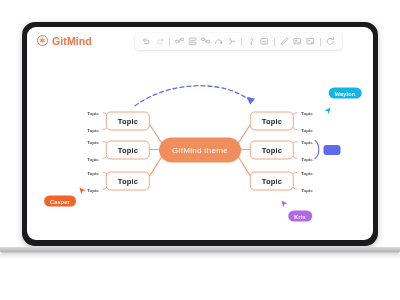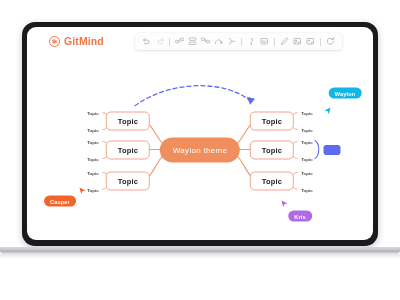--- a/index.html
+++ b/index.html
@@ -51,21 +51,21 @@
 
   
   #app-header {
     position: absolute;
     left: 0; top: 0; right: 0; height: 32px;
     z-index: 4;
   }
   #logo {
     position: absolute;
     left: 10px; top: 8px;
-    display: flex; align-items: center; gap: 4px; margin-left: 12px;
+    display: flex; gap: 4px;
   }
   #logo .mark {
     width: 11px; height: 11px;
     border-radius: 50%;
     border: 1.4px solid #f2754a;
     display: flex; align-items: center; justify-content: center;
     color: #f2754a; font-size: 7px; line-height: 1; font-weight: bold;
   }
   #logo .wordmark {
     font-size: 10.5px; font-weight: bold;
@@ -294,21 +294,21 @@
           <path d="M270,131 C264,131 264,122 258,122"></path>
         </g>
 
         <path d="M288,82 C293,85 293,97 288,100" fill="none" stroke="#5c6bf0" stroke-width="1.1" stroke-linecap="round"></path>
 
         <path d="M108,47 C145,20 200,22 223,42" fill="none" stroke="#5c6bf0" stroke-width="1.3" stroke-linecap="round" stroke-dasharray="4 3"></path>
         <path d="M220,38 L228,40 L223,46 Z" fill="#5c6bf0"></path>
       </svg>
 
       <div class="node" id="central" style="left:173px; top:91px;">
-        <span>Waylon theme</span>
+        <span>GitMind theme</span>
       </div>
 
       <div class="node topic" style="left:101px; top:62px;">
         <span>Topic</span>
       </div>
       <div class="node topic" style="left:101px; top:91px;">
         <span>Topic</span>
       </div>
       <div class="node topic" style="left:101px; top:122px;">
         <span>Topic</span>

